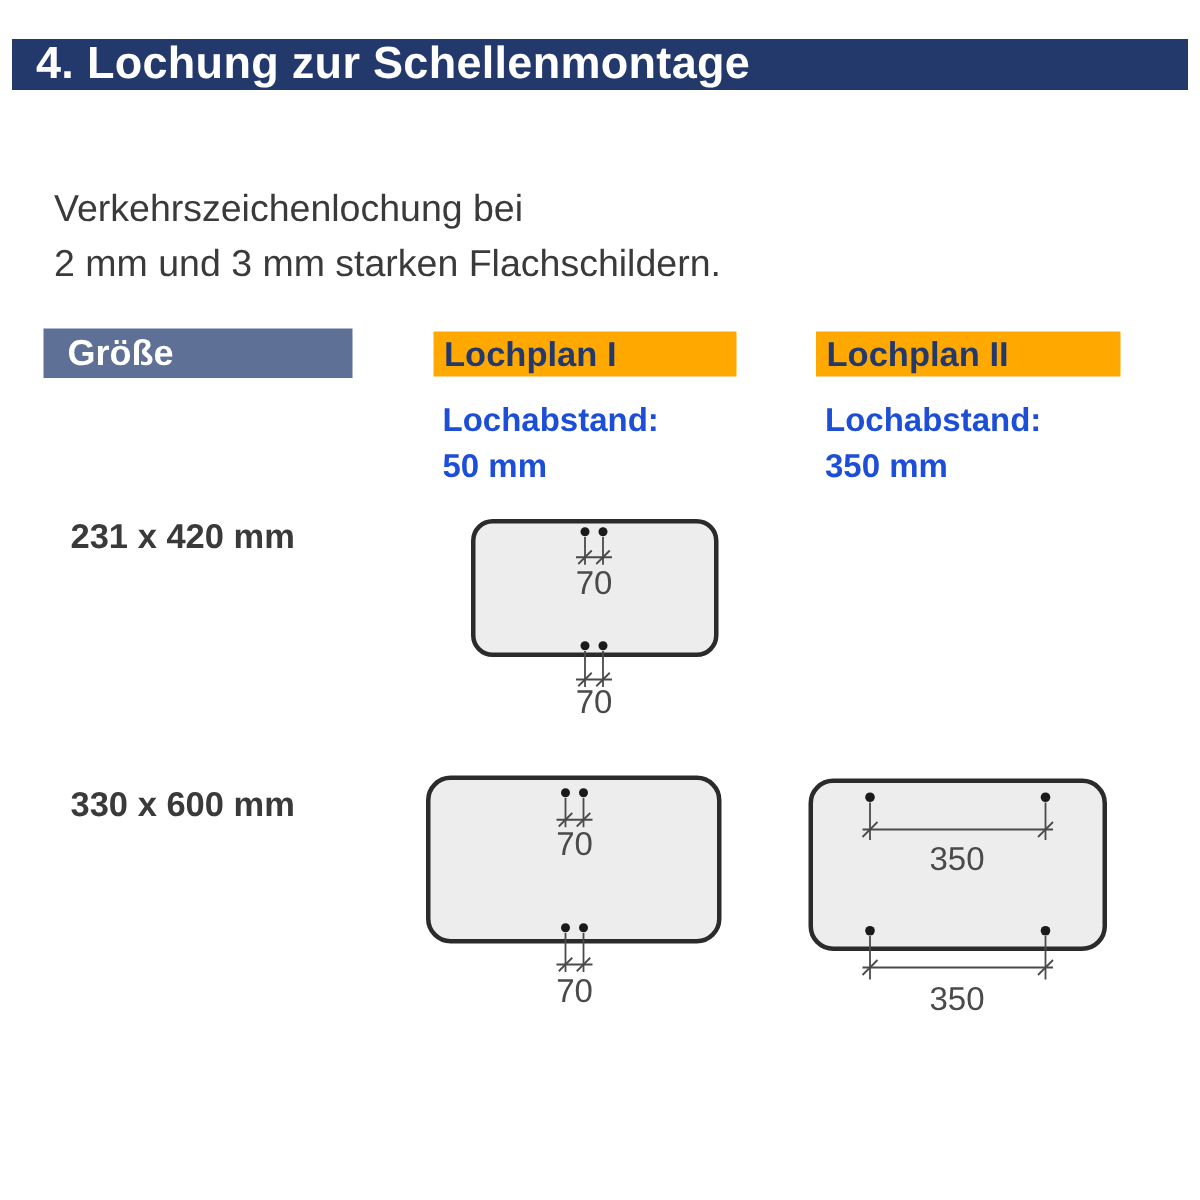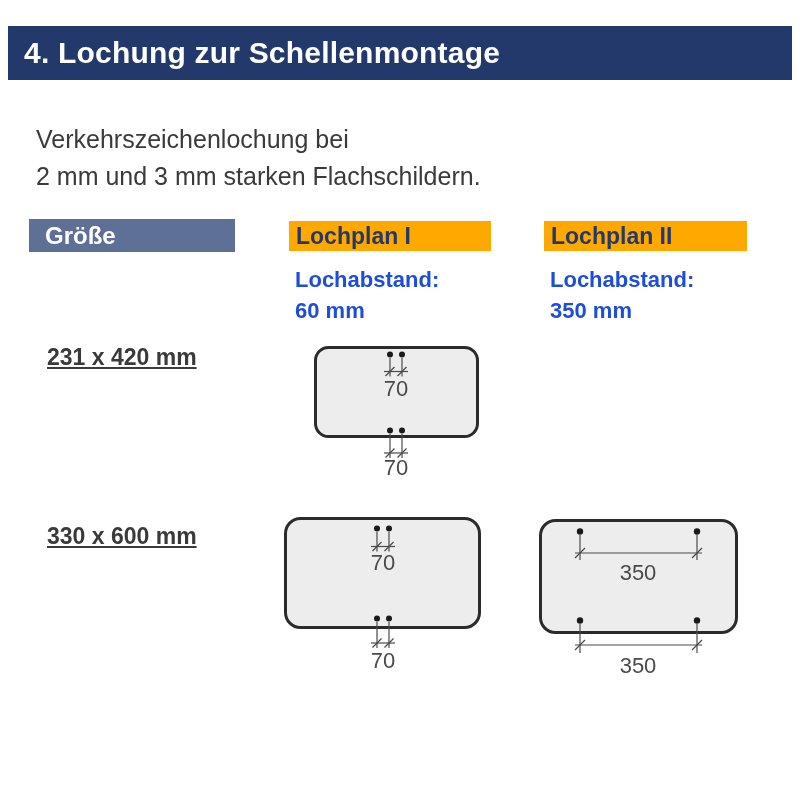--- a/index.html
+++ b/index.html
@@ -8,21 +8,21 @@
     width: 800px;
     height: 800px;
     background: #ffffff;
     overflow: hidden;
     font-family: "Liberation Sans", sans-serif;
     color: #3a3a3a;
   }
   .title-bar {
     position: absolute;
     left: 8px; top: 26px;
-    width: 784px; height: 54px;
+    width: 784px; height: 34px;
     background: #24396b;
     display: flex;
     align-items: center;
     box-sizing: border-box;
     padding-left: 16px;
   }
   .title-bar span {
     color: #ffffff;
     font-weight: bold;
     font-size: 30px;
@@ -70,21 +70,20 @@
     color: #1d4ed8;
   }
   .subhead.plan1 { left: 295px; }
   .subhead.plan2 { left: 550px; }
   .row-label {
     position: absolute;
     left: 47px;
     font-size: 23px;
     font-weight: bold;
     color: #3a3a3a;
-    text-decoration: underline;
   }
   .row-label.r1 { top: 344px; }
   .row-label.r2 { top: 523px; }
   .diagram-layer {
     position: absolute;
     left: 0; top: 0;
     width: 800px; height: 800px;
   }
   .footer {
     position: absolute;
@@ -122,21 +121,21 @@
   </div>
   <div class="col-header plan plan1">
     <span>Lochplan I</span>
   </div>
   <div class="col-header plan plan2">
     <span>Lochplan II</span>
   </div>
 
   <div class="subhead plan1">
     <div>Lochabstand:</div>
-    <div>60 mm</div>
+    <div>50 mm</div>
   </div>
   <div class="subhead plan2">
     <div>Lochabstand:</div>
     <div>350 mm</div>
   </div>
 
   <div class="row-label r1">231 x 420 mm</div>
   <div class="row-label r2">330 x 600 mm</div>
 
   <svg class="diagram-layer" viewBox="0 0 800 800" xmlns="http://www.w3.org/2000/svg">

